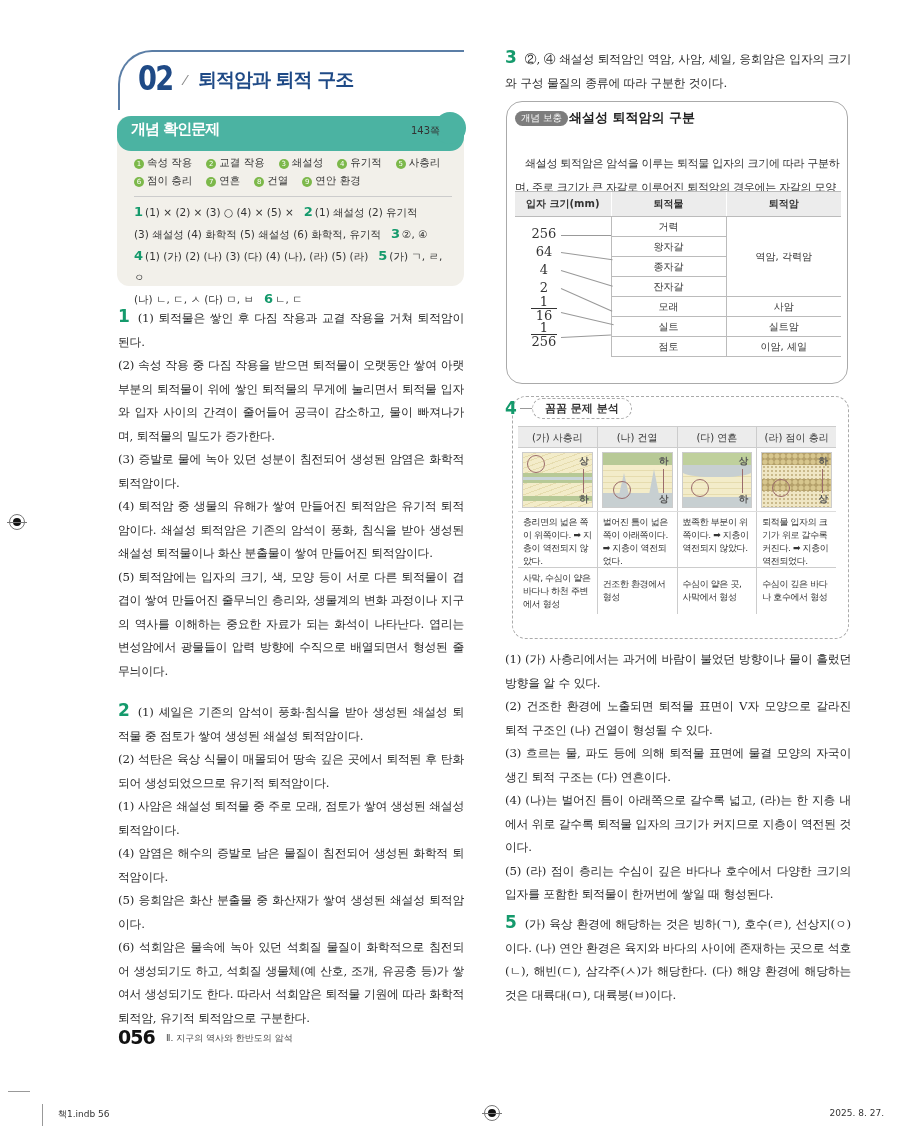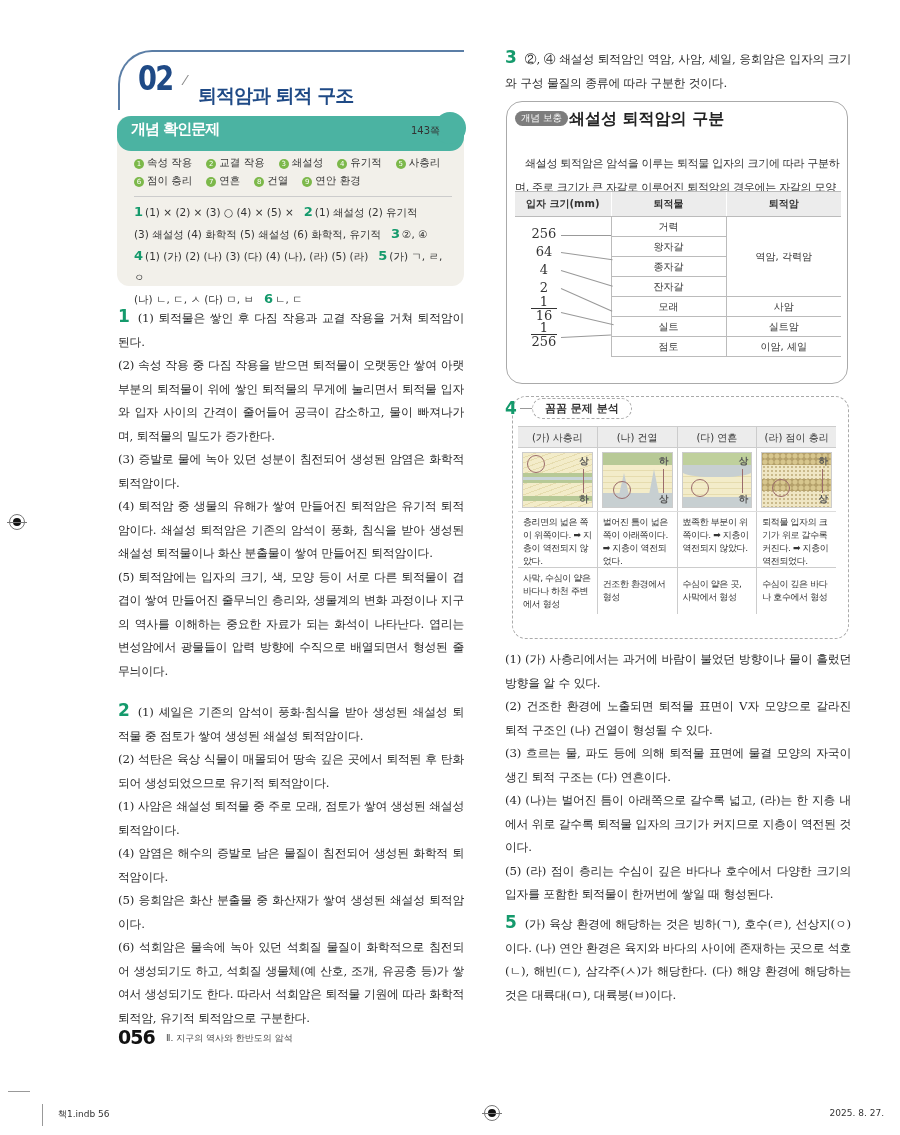--- a/index.html
+++ b/index.html
@@ -5,21 +5,21 @@
   * { box-sizing: border-box; margin: 0; padding: 0; }
   html, body { width: 900px; height: 1135px; background: #ffffff; overflow: hidden; }
   body { position: relative; font-family: "DejaVu Serif", "Liberation Serif", serif; color: #2a2a2a; }
 
   
   .sec-head { position: absolute; left: 118px; top: 50px; width: 346px; height: 60px; }
   .sec-head .arc { position: absolute; left: 0; top: 0; width: 346px; height: 60px;
     border-top: 2px solid #5b7ea6; border-left: 2px solid #5b7ea6; border-top-left-radius: 34px; }
   .sec-num { position: absolute; left: 20px; top: 8px; font-family: "DejaVu Sans", sans-serif; font-size: 34px; font-weight: bold; color: #1f4a86; letter-spacing: -2px; transform: scaleX(0.8); transform-origin: left; }
   .sec-slash { position: absolute; left: 66px; top: 22px; font-family: "DejaVu Sans", sans-serif; font-size: 14px; color: #888; }
-  .sec-title { position: absolute; left: 80px; top: 17px; font-family: "DejaVu Sans", sans-serif; font-size: 19px; font-weight: bold; color: #1f4a86; letter-spacing: -1px; margin-top: 16px; }
+  .sec-title { position: absolute; left: 80px; top: 17px; font-family: "DejaVu Sans", sans-serif; font-size: 19px; font-weight: bold; color: #1f4a86; letter-spacing: -1px; }
 
   
   .concept-box { position: absolute; left: 117px; top: 116px; width: 347px; height: 170px; background: #f2f0ea; border-radius: 12px; }
   .concept-bar { position: absolute; left: 117px; top: 116px; width: 347px; height: 35px; background: #4bb3a2; border-radius: 14px; }
   .concept-bar .title { position: absolute; left: 14px; top: 4px; font-family: "DejaVu Sans", sans-serif; font-size: 15px; font-weight: bold; color: #fff; letter-spacing: -1px; }
   .concept-bar .page { position: absolute; right: 24px; top: 8px; font-family: "DejaVu Sans", sans-serif; font-size: 10px; color: #333; }
   .concept-bar .bump { position: absolute; right: -2px; top: -4px; width: 32px; height: 32px; border-radius: 50%; background: #4bb3a2; }
 
   .kw-list { position: absolute; left: 134px; top: 153px; width: 320px; font-family: "DejaVu Sans", sans-serif; font-size: 10.5px; color: #333; line-height: 18px; }
   .kw { display: inline-block; margin-right: 14px; white-space: nowrap; }
@@ -34,21 +34,21 @@
   .col-left { left: 118px; top: 305px; width: 346px; }
   .q-num { font-family: "DejaVu Sans", sans-serif; font-weight: bold; font-size: 17px; color: #159a6c; margin-right: 8px; }
   .para { margin: 0; }
   .block { margin-bottom: 10px; }
 
   .col-right-top { left: 505px; top: 46px; width: 346px; }
 
   
   .supp { position: absolute; left: 506px; top: 101px; width: 342px; height: 283px; border: 1px solid #aaa; border-radius: 16px; background: #fff; }
   .supp .tag { position: absolute; left: 8px; top: 9px; background: #7d7d7d; color: #fff; font-family: "DejaVu Sans", sans-serif; font-size: 9.5px; padding: 1px 6px; border-radius: 8px; }
-  .supp .stitle { position: absolute; left: 62px; top: 7px; font-family: "DejaVu Sans", sans-serif; font-weight: bold; font-size: 16px; color: #222; }
+  .supp .stitle { position: absolute; left: 62px; top: 7px; font-family: "DejaVu Sans", sans-serif; font-weight: bold; font-size: 13px; color: #222; }
   .supp .sdesc { position: absolute; left: 8px; top: 26px; width: 326px; font-family: "DejaVu Sans", sans-serif; font-size: 11px; line-height: 24px; color: #333; text-indent: 10px; letter-spacing: -0.3px; margin-top: 24px; }
 
   .grain-table { position: absolute; left: 8px; top: 89px; width: 326px; border-collapse: collapse; font-family: "DejaVu Sans", sans-serif; font-size: 10px; color: #333; }
   .grain-table th { background: #ececec; height: 25px; font-weight: bold; border-bottom: 1px solid #bbb; border-top: 1px solid #bbb; }
   .grain-table th + th { border-left: 1px solid #fff; }
   .grain-table td { height: 20px; text-align: center; }
   .grain-table td.sed { border-left: 1px solid #bbb; border-right: 1px solid #bbb; border-bottom: 1px solid #bbb; }
   .grain-table td.rock { border-bottom: 1px solid #bbb; }
   .grain-table tr:last-child td { border-bottom: 1px solid #bbb; }
   .size-col { position: absolute; left: 8px; top: 114px; width: 96px; height: 140px; font-family: "DejaVu Serif", serif; font-size: 13px; color: #333; }

